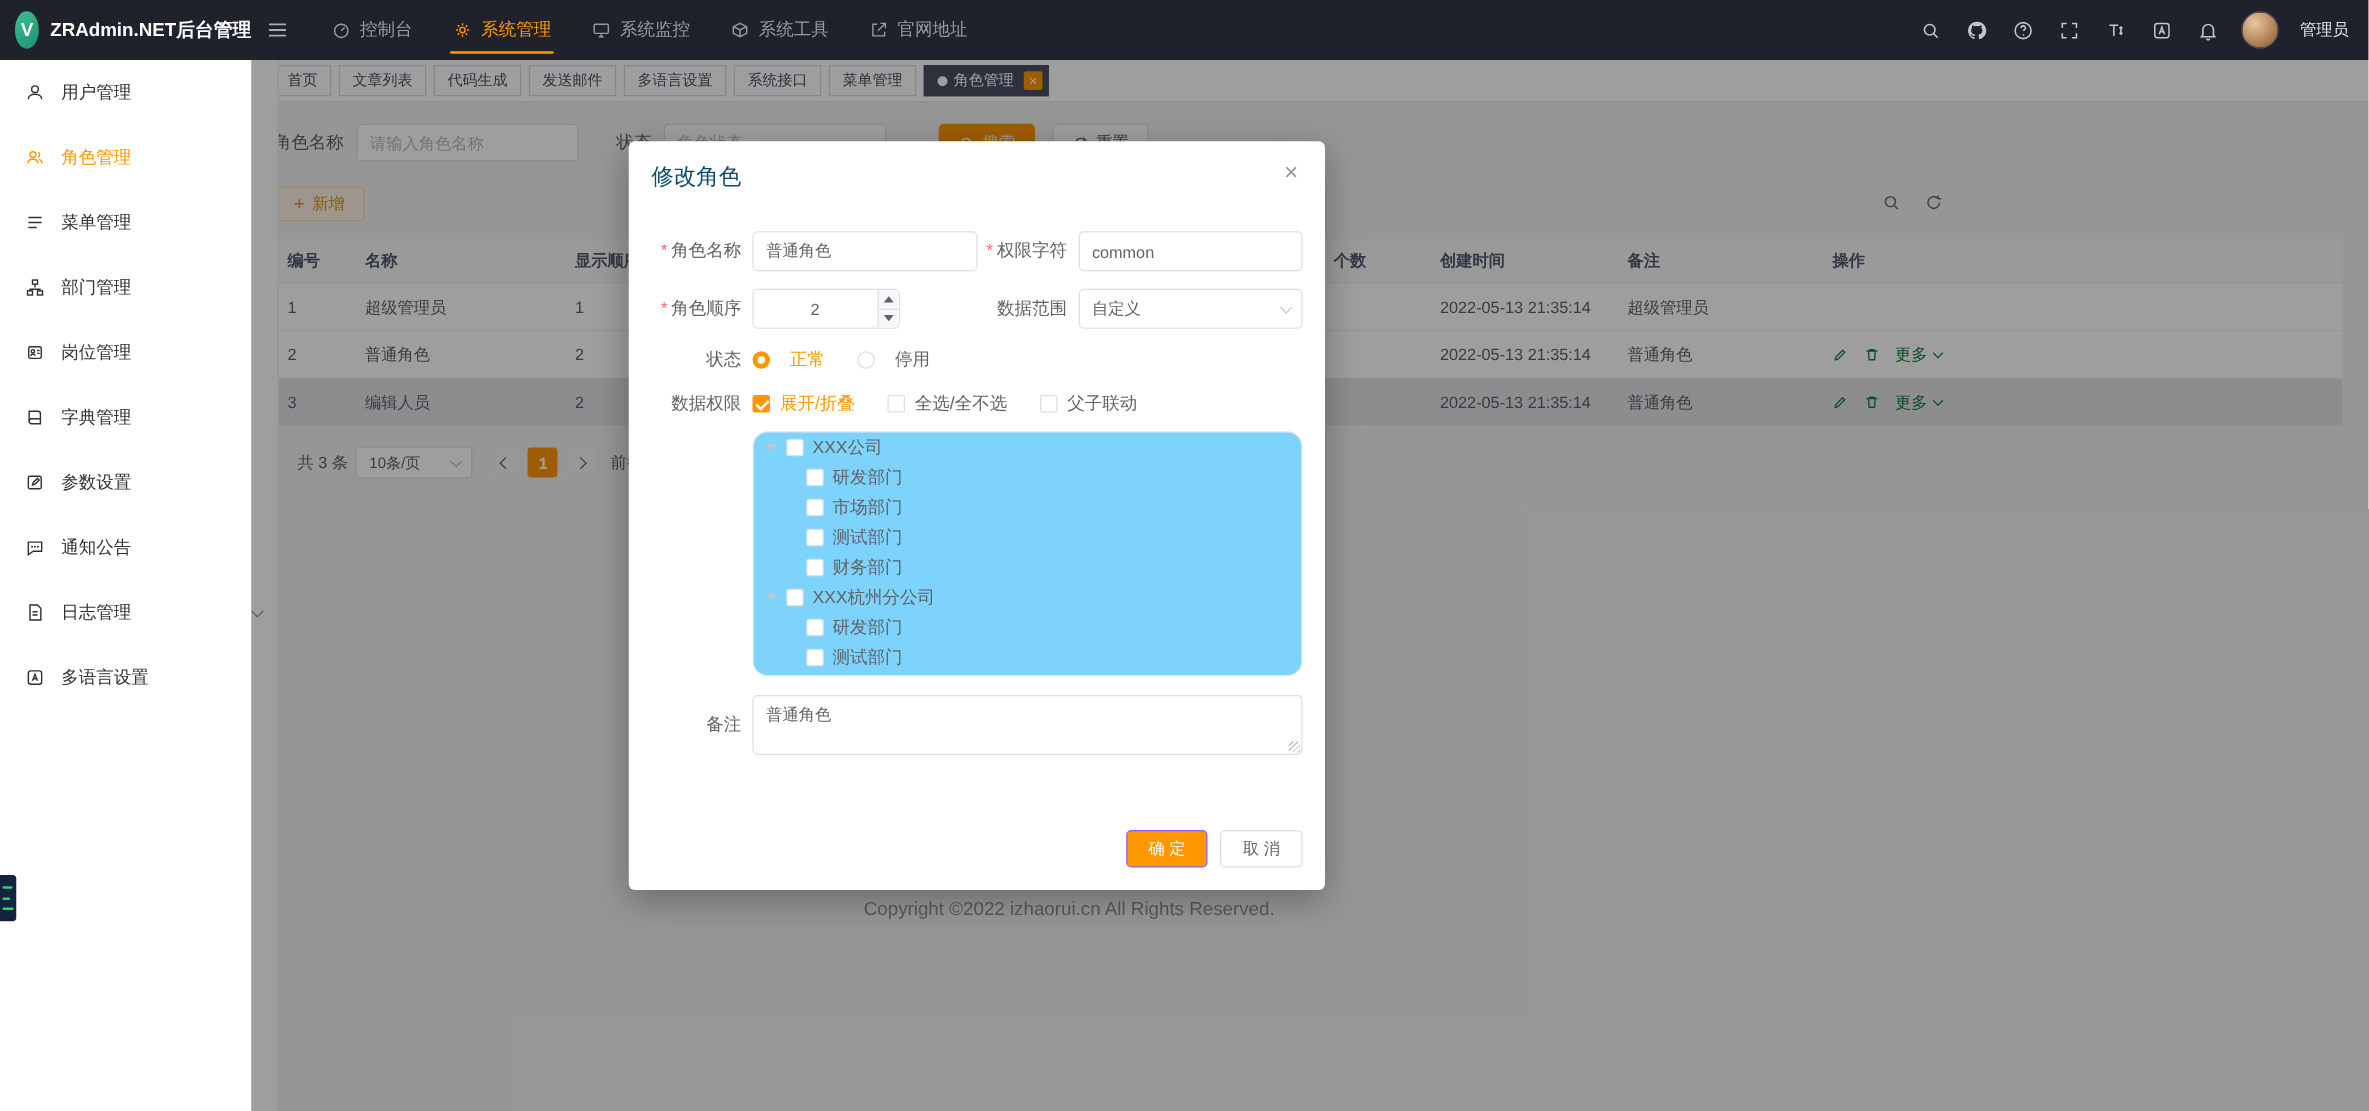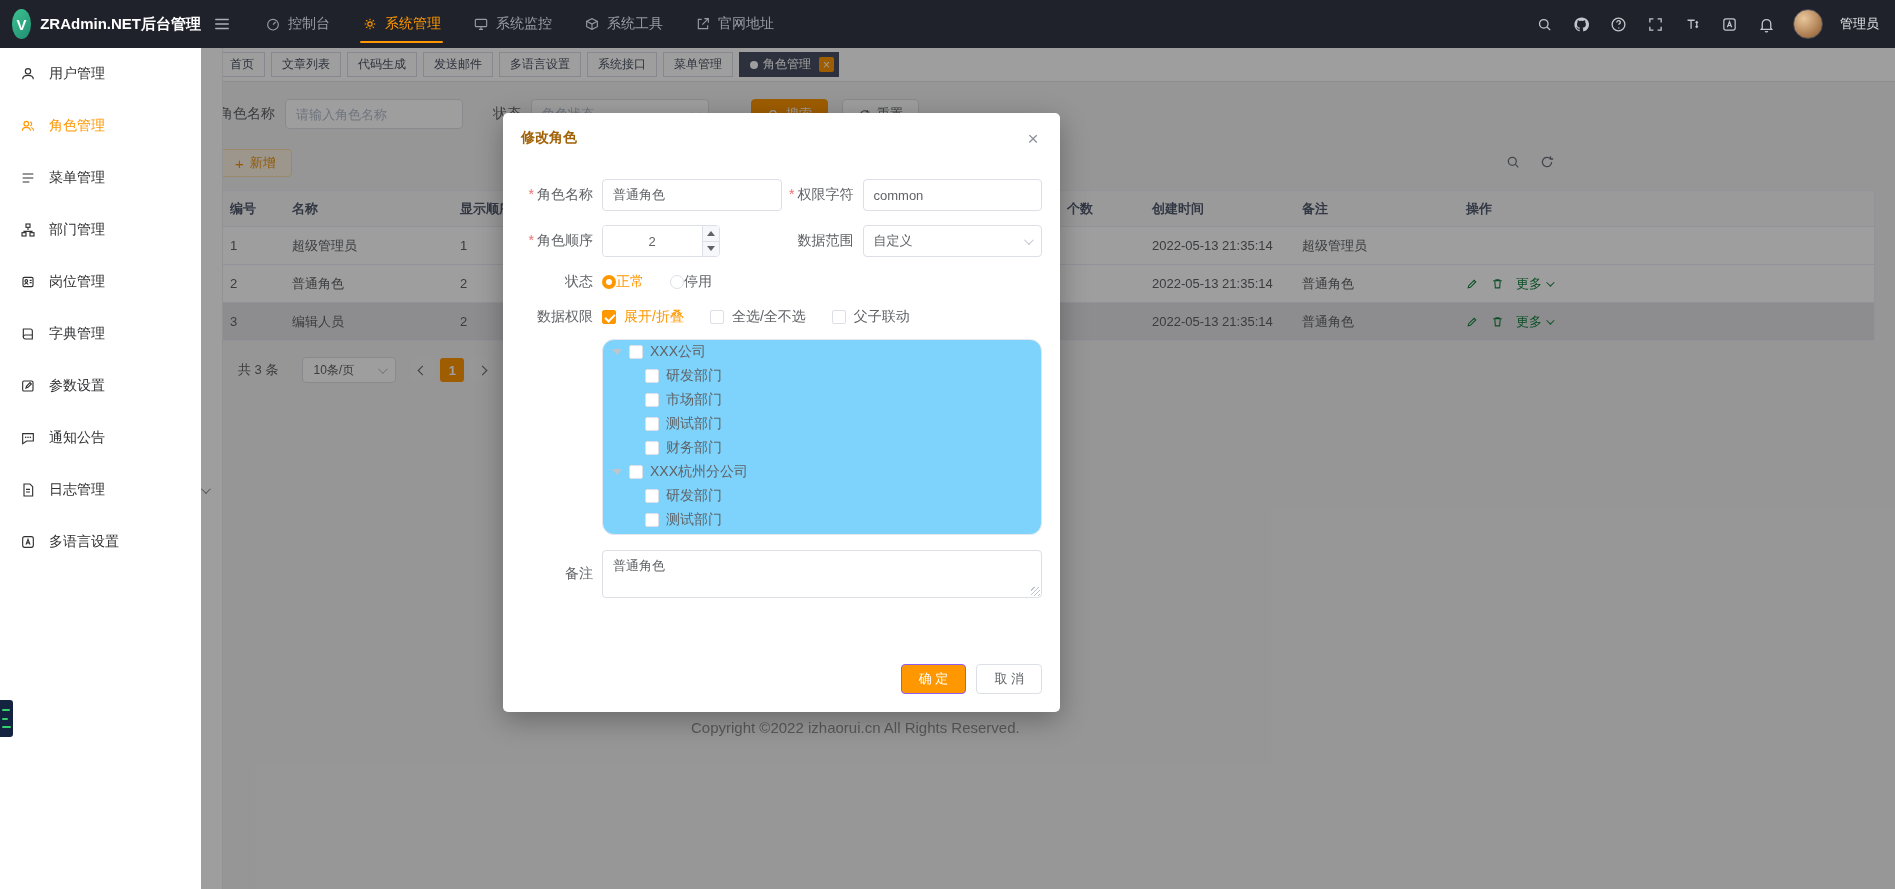--- a/index.html
+++ b/index.html
@@ -70,59 +70,59 @@
   .trow.thead{height:36px;background:#f8f8f9;color:#515a6e;font-weight:bold}
   .trow.hover{background:#e4e4e7}
   .cell{padding:0 10px;overflow:hidden;white-space:nowrap}
   .c-id{width:62px}.c-name{width:168px}.c-order{width:607px}.c-count{width:85px}.c-created{width:150px}.c-remark{width:164px}.c-ops{flex:1;display:flex;align-items:center;gap:12px}
   .op{color:#15803d;display:inline-flex;align-items:center;gap:4px;cursor:pointer;font-size:13px}
   .op svg{width:13px;height:13px}
   .op .chev{width:6px;height:6px;border-width:0 1.5px 1.5px 0}
 
   
   .pagination{display:flex;align-items:center;margin-top:16px;padding-left:19px;font-size:13px;color:#606266}
-  .pg-total{margin-right:24px}
+  .pg-total{margin-right:6px}
   .pg-size{width:94px;height:26px;font-size:12px;color:#606266;margin-right:14px}
   .pg-btn{width:24px;height:24px;border:0;border-radius:3px;background:#f4f4f5;color:#606266;display:inline-flex;align-items:center;justify-content:center;margin-right:6px;cursor:pointer}
   .pg-page{width:24px;height:24px;border:0;border-radius:3px;background:#f4f4f5;color:#606266;font-size:13px;margin-right:6px;cursor:pointer}
   .pg-page.active{background:#ff9700;color:#fff;font-weight:bold}
   .pg-goto{margin:0 6px;white-space:nowrap}
   .pg-goto-inp{width:40px;height:26px;text-align:center;padding:0 4px}
 
   .footer{position:absolute;top:637px;left:490px;font-size:15px;color:#8f9092;white-space:nowrap}
 
   
   .mini-monitor{position:absolute;left:0;top:700px;width:13px;height:37px;background:#14233f;z-index:45;border-radius:0 3px 3px 0;display:flex;flex-direction:column;justify-content:space-evenly;padding:3px 2px}
   .mini-monitor .bar{height:2px;background:#35d06e;border-radius:1px}
   .mini-monitor .b1{width:8px}.mini-monitor .b2{width:6px}.mini-monitor .b3{width:9px}
 
   
   .overlay{position:absolute;top:48px;left:201px;right:0;bottom:0;background:rgba(0,0,0,.38);z-index:50}
   .modal{position:absolute;left:503px;top:113px;width:557px;height:599px;background:#fff;border-radius:5px;box-shadow:0 8px 28px rgba(0,0,0,.3);z-index:60;padding:16px 18px}
-  .modal-title{font-size:14px;font-weight:bold;color:#a16207}
+  .modal-title{font-size:18px;font-weight:normal;color:#0c4a6e}
   .modal-close{position:absolute;top:14px;right:16px;width:22px;height:22px;border:0;background:none;color:#909399;font-size:19px;line-height:1;cursor:pointer}
   .dlg-body{margin-top:32px}
   .frow{display:flex;margin-bottom:14px}
   .fi{display:flex;align-items:center;flex:1;min-width:0}
   .fi.wide{flex:none;width:100%}
   .flabel{width:72px;min-width:72px;text-align:right;margin-right:9px;font-size:14px;color:#606266;white-space:nowrap}
   .star{color:#f56c6c;font-style:normal;margin-right:3px}
   .dinp{flex:1;height:32px;border:1px solid #dcdfe6;border-radius:4px;background:#fff;padding:0 10px;font-size:13px;color:#606266;outline:none;min-width:0}
   .fctl{flex:1;display:flex;align-items:center}
 
   .num-input{position:relative;width:118px;height:32px;border:1px solid #dcdfe6;border-radius:4px;background:#fff;overflow:hidden}
   .num-field{width:100%;height:100%;border:0;outline:none;text-align:center;font-size:13px;color:#606266;padding-right:18px}
   .num-ctrl{position:absolute;right:0;top:0;bottom:0;width:17px;border-left:1px solid #dcdfe6;display:flex;flex-direction:column;background:#f5f7fa}
   .num-btn{flex:1;border:0;background:none;display:flex;align-items:center;justify-content:center;cursor:pointer;padding:0}
   .num-btn:first-child{border-bottom:1px solid #dcdfe6}
   .tri{width:0;height:0;border-left:4px solid transparent;border-right:4px solid transparent;display:block}
   .tri.up{border-bottom:5px solid #606266}
   .tri.down{border-top:5px solid #606266}
 
-  .radio{display:inline-flex;align-items:center;gap:0;font-size:14px;color:#606266;cursor:pointer;margin-right:26px}
+  .radio{display:inline-flex;align-items:center;gap:16px;font-size:14px;color:#606266;cursor:pointer;margin-right:26px}
   .radio-dot{width:14px;height:14px;border-radius:50%;border:1px solid #dcdfe6;background:#fff}
   .radio.checked{color:#ff9700}
   .radio.checked .radio-dot{border:4px solid #ff9700}
 
   .checkbox{display:inline-flex;align-items:center;gap:8px;font-size:14px;color:#606266;cursor:pointer;margin-right:26px}
   .cb{width:14px;height:14px;border:1px solid #dcdfe6;border-radius:2px;background:#fff;position:relative;flex:none}
   .checkbox.checked{color:#ff9700}
   .checkbox.checked .cb{background:#ff9700;border-color:#ff9700}
   .checkbox.checked .cb::after{content:"";position:absolute;left:4px;top:1px;width:4px;height:8px;border:solid #fff;border-width:0 2px 2px 0;transform:rotate(45deg)}
 

